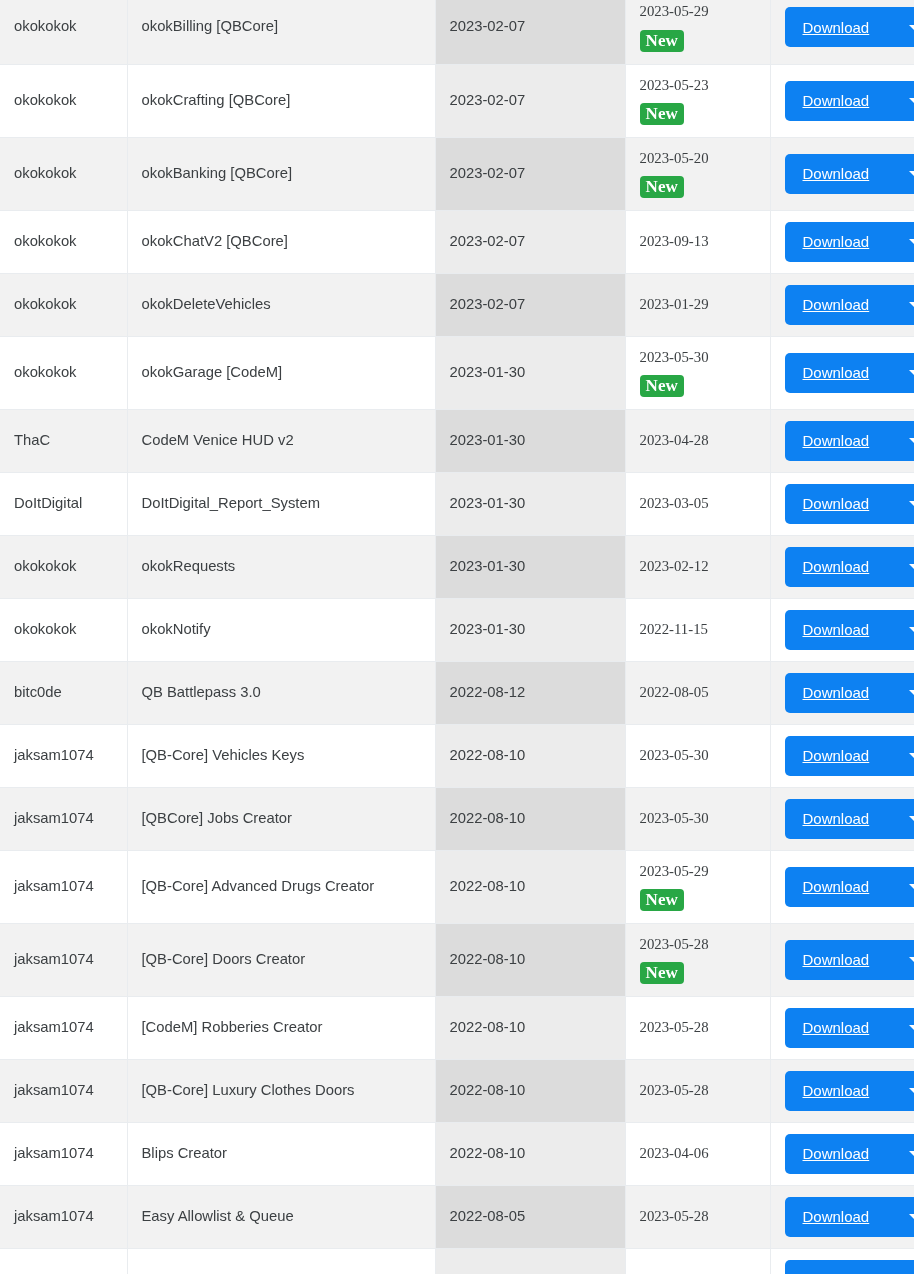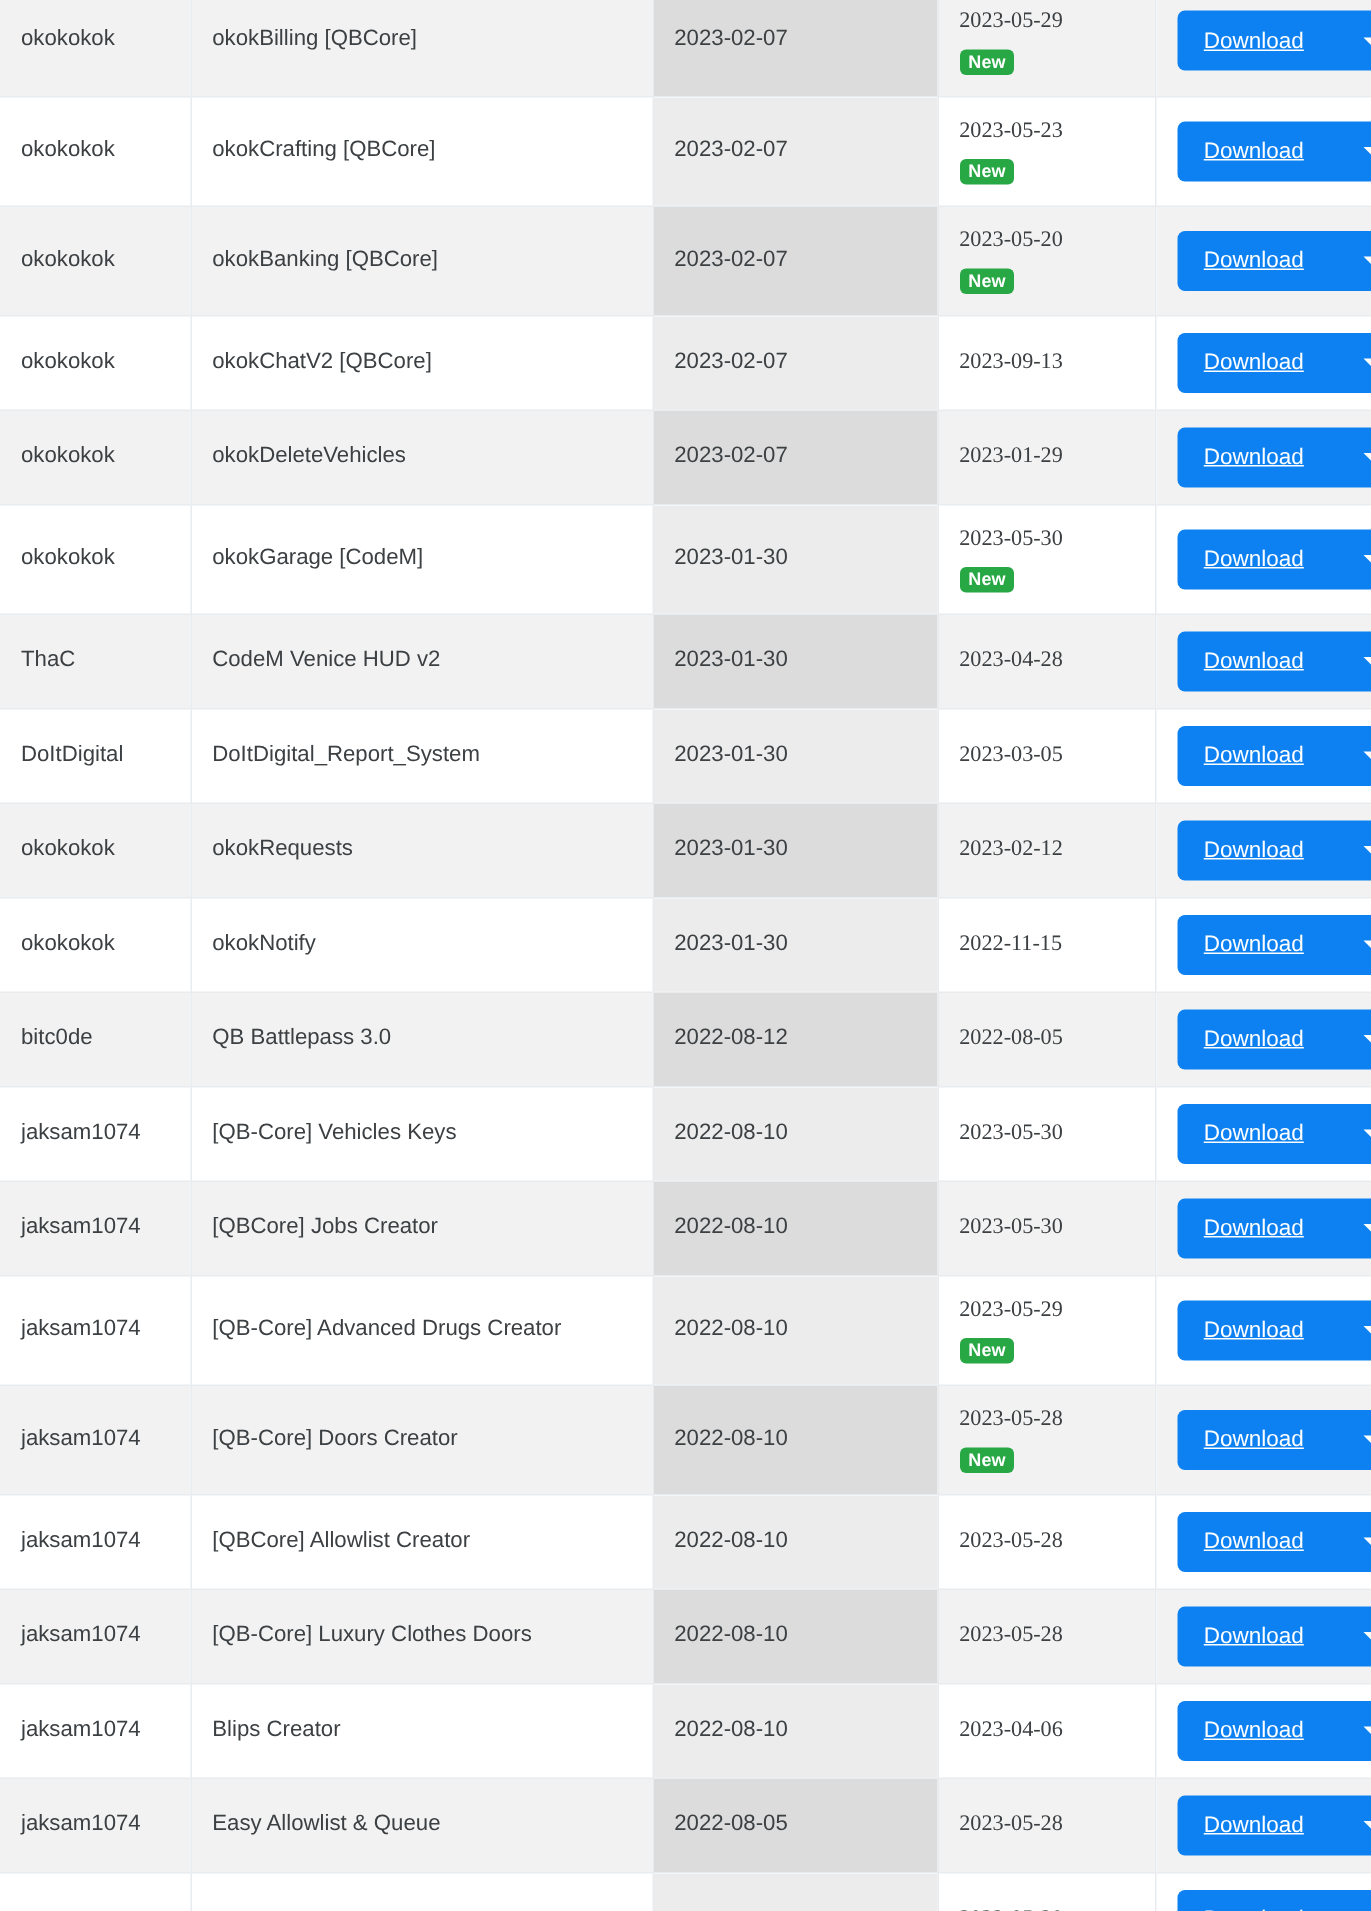--- a/index.html
+++ b/index.html
@@ -71,25 +71,26 @@
     font-family: Liberation Serif, serif;
   }
 
   .badge-new {
     display: inline-block;
     margin-top: 8px;
     padding: 2px 6px 3px;
     border-radius: 4px;
     background: #28a745;
     color: #ffffff;
-    font-size: 12px;
+    font-size: 17px;
     font-weight: bold;
     line-height: 1;
     letter-spacing: 0.1px;
     vertical-align: middle;
+    font-family: Liberation Serif, serif;
   }
 
   .btn-download {
     display: inline-flex;
     align-items: center;
     justify-content: space-between;
     width: 148px;
     height: 40px;
     padding: 0 14px 0 18px;
     border: none;
@@ -288,21 +289,21 @@
           <td class="cell-title">[QB-Core] Doors Creator</td>
           <td class="cell-created">2022-08-10</td>
           <td class="cell-updated"><span class="date-line">2023-05-28</span><span class="badge-new">New</span></td>
           <td class="cell-action"><button class="btn-download">
               <span class="btn-download-label">Download</span>
               <span class="caret"></span>
             </button></td>
         </tr>
         <tr class="even">
           <td class="cell-author">jaksam1074</td>
-          <td class="cell-title">[QBCore] Allowlist Creator</td>
+          <td class="cell-title">[CodeM] Robberies Creator</td>
           <td class="cell-created">2022-08-10</td>
           <td class="cell-updated">
             <span class="date-line">2023-05-28</span>
           </td>
           <td class="cell-action"><button class="btn-download">
               <span class="btn-download-label">Download</span>
               <span class="caret"></span>
             </button></td>
         </tr>
         <tr class="odd">

